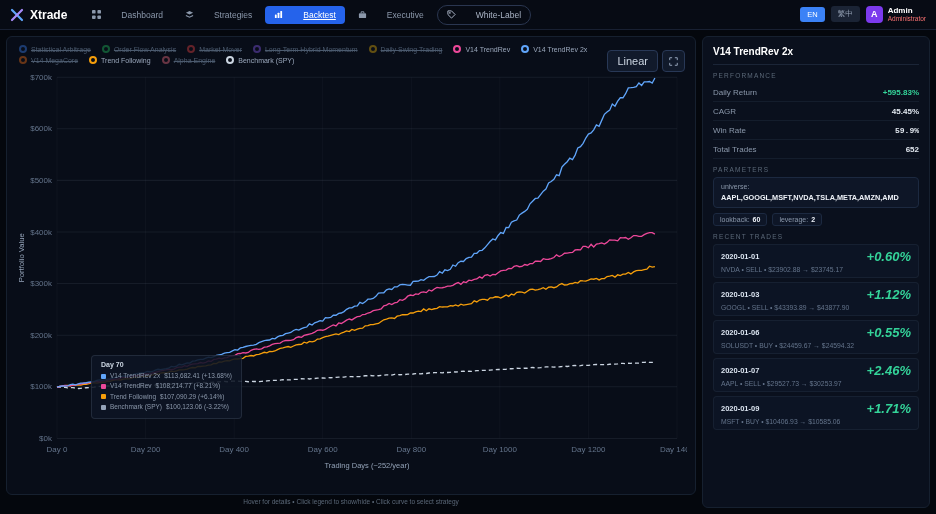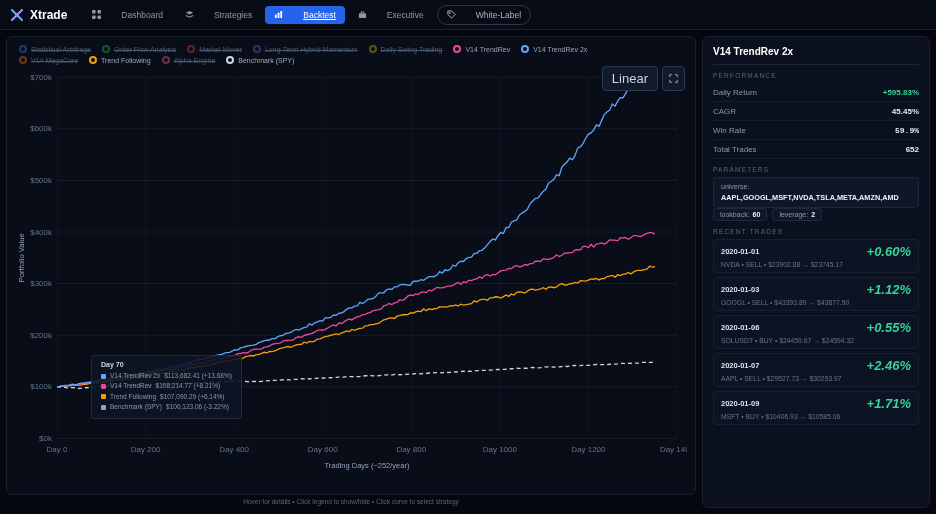--- a/index.html
+++ b/index.html
@@ -35,22 +35,22 @@
   .chart-panel { position:relative; flex:1; background:#080d18; border:1px solid #16202f;
     border-radius:6px; padding:7px 8px 0; overflow:hidden; }
   .legend { display:flex; flex-wrap:wrap; column-gap:11px; row-gap:3px; padding:1px 4px 3px;
     padding-right:96px; }
   .legend-item { display:flex; align-items:center; gap:4px; font-size:7px; color:#9aa7bb; cursor:pointer; }
   .dot { width:8px; height:8px; border-radius:50%; border:2px solid #888; }
   .dot.dim { opacity:.4; }
   .legend-label.struck { text-decoration:line-through; color:#4b5a6e; }
   .chart-controls { position:absolute; top:13px; right:10px; display:flex; gap:4px; z-index:5; }
   .scale-btn, .expand-btn { background:#111a2b; border:1px solid #283856; color:#cbd5e1;
-    font-size:13px; padding:4px 9px; border-radius:4px; cursor:pointer; font-family:inherit;
-    display:flex; align-items:center;margin-top:16px; }
+    font-size:11px; padding:4px 9px; border-radius:4px; cursor:pointer; font-family:inherit;
+    display:flex; align-items:center; }
   .expand-btn { padding:4px 6px; }
   .chart-area { position:relative; height:calc(100% - 42px); }
   #chart-svg { width:100%; height:100%; display:block; }
   svg text { font-family:"Liberation Sans","DejaVu Sans",sans-serif; }
   .grid { stroke:rgba(148,163,184,.10); stroke-width:1; }
   .grid.v { stroke:rgba(148,163,184,.05); }
   .tick { font-size:8px; fill:#64748b; }
   .axis-title { font-size:7.5px; fill:#94a3b8; }
   .series { fill:none; stroke-width:1.3; }
 
@@ -67,21 +67,21 @@
   .sidebar { width:228px; flex:0 0 228px; background:#0a101d; border:1px solid #16202f;
     border-radius:6px; padding:9px 10px; overflow:hidden; }
   .sb-title { font-size:10px; font-weight:bold; color:#fff; padding-bottom:7px;
     border-bottom:1px solid #1b2537; margin-bottom:6px; }
   .sb-heading { font-size:6.5px; letter-spacing:1.2px; color:#5b6878; margin:7px 0 4px; }
   .perf-row { display:flex; justify-content:space-between; align-items:center; padding:4.5px 0;
     border-bottom:1px solid rgba(30,41,59,.5); }
   .perf-label { color:#8b98ab; font-size:8px; }
   .perf-value { font-weight:bold; font-size:8px; color:#e2e8f0; }
   .params-box { background:#0e1627; border:1px solid #1c2940; border-radius:4px;
-    padding:5px 7px; }
+    padding:5px 7px; margin-bottom:5px; }
   .params-label { color:#8b98ab; font-size:7px; display:block; margin-bottom:2px; }
   .params-value { color:#eef2f8; font-weight:bold; font-size:7.3px; white-space:nowrap; }
   .chips { display:flex; gap:5px; }
   .chip { display:inline-flex; gap:3px; background:#0e1627; border:1px solid #1c2940;
     border-radius:3px; padding:2px 6px; font-size:7px; align-items:center; }
   .chip-label { color:#8b98ab; }
   .chip-value { color:#eef2f8; font-weight:bold; }
   .trade { background:rgba(15,23,42,.55); border:1px solid rgba(30,41,59,.6); border-radius:4px;
     padding:4px 7px; margin-bottom:4px; }
   .trade-top { display:flex; justify-content:space-between; align-items:center; }
@@ -133,20 +133,31 @@
       <span>Executive</span>
     </div>
     <div class="nav-item pill">
       <svg width="9" height="9" viewBox="0 0 10 10">
         <path d="M1 5V1h4l4 4-4 4z" fill="none" stroke="currentColor" stroke-width="1.1"></path>
         <circle cx="3.2" cy="3.2" r="0.9" fill="currentColor"></circle>
       </svg>
       <span>White-Label</span>
     </div>
   </nav>
+  <div class="nav-right">
+    <button class="lang-btn lang-en">EN</button>
+    <button class="lang-btn lang-zh">繁中</button>
+    <div class="user">
+      <div class="avatar">A</div>
+      <div>
+        <div class="user-name">Admin</div>
+        <div class="user-role">Administrator</div>
+      </div>
+    </div>
+  </div>
 </header>
 
 <div class="main">
 
   <div class="left-col">
     <section class="chart-panel">
 
       <div class="legend">
 
           <div class="legend-item">

